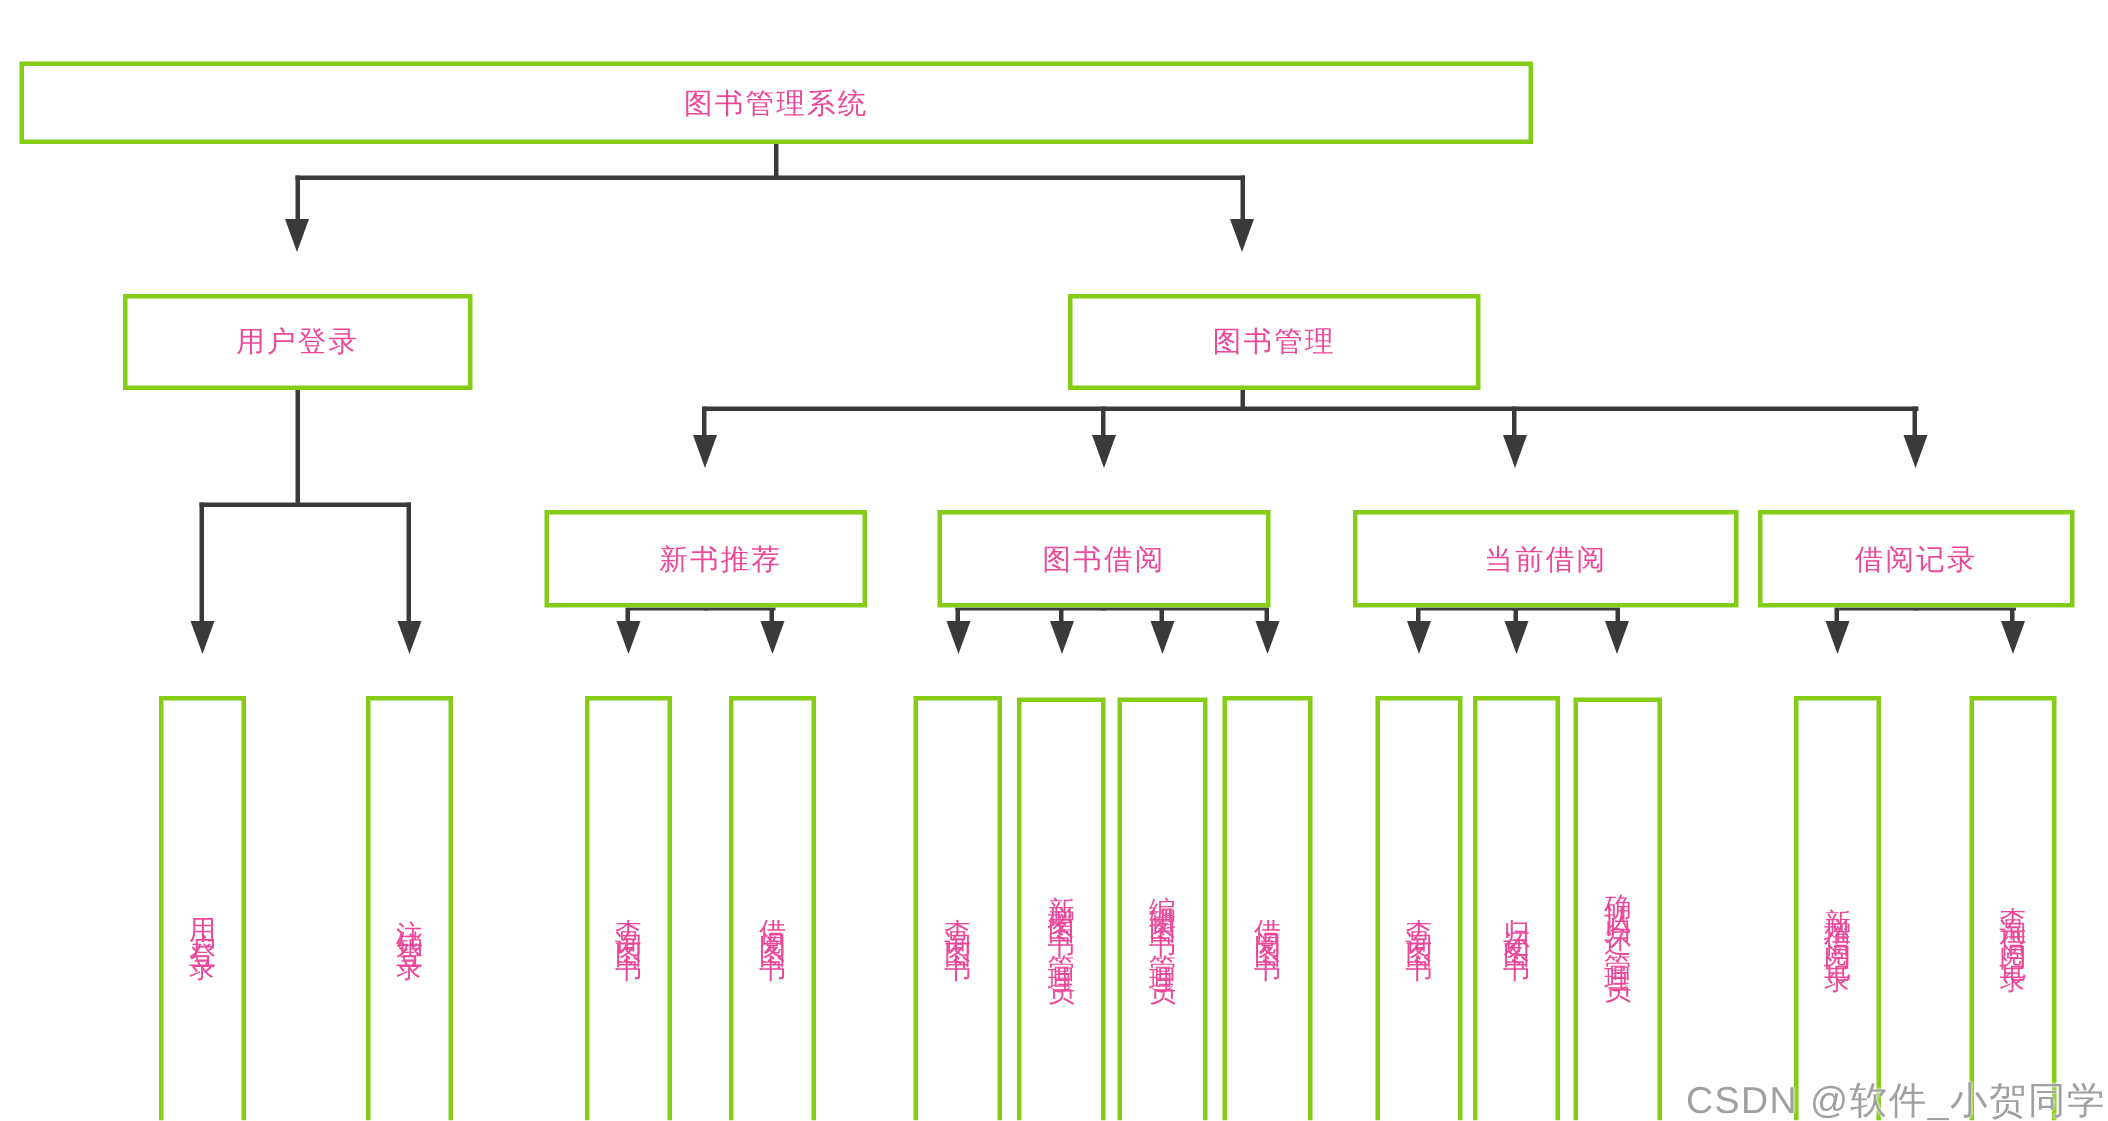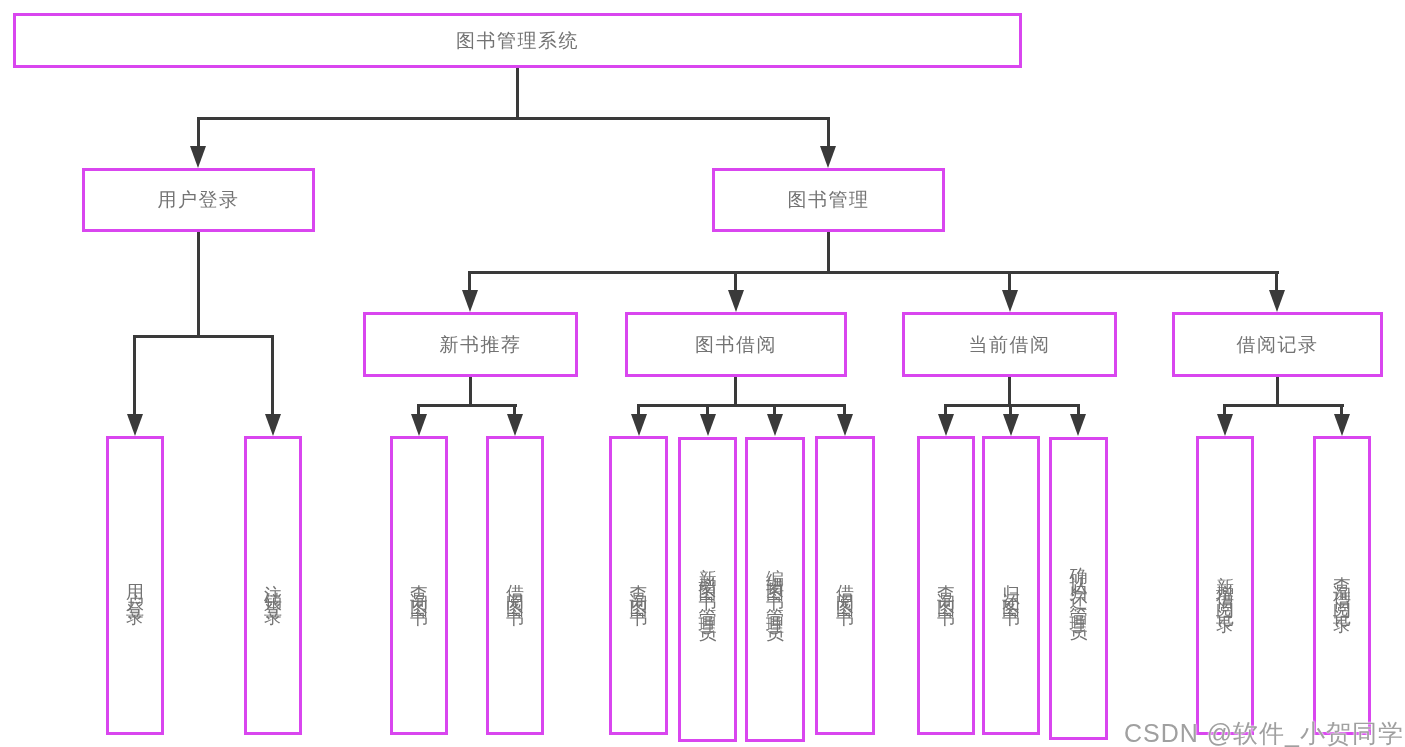--- a/index.html
+++ b/index.html
@@ -1,23 +1,23 @@
 <!DOCTYPE html>
 <html><head>
 <meta charset="utf-8">
 <style>
   html,body{margin:0;padding:0;background:#ffffff;}
   .canvas{
     position:relative;width:1405px;height:747px;background:#ffffff;
     font-family:"Liberation Sans","DejaVu Sans",sans-serif;overflow:hidden;
   }
   .box{
-    position:absolute;border:3px solid #d946ef;background:#ffffff;
+    position:absolute;border:3px solid #84cc16;background:#ffffff;
     display:flex;align-items:center;justify-content:center;
-    color:#737373;box-sizing:border-box;z-index:2;
+    color:#ec4899;box-sizing:border-box;z-index:2;margin-top:28px;
   }
   .hlabel{font-size:19px;letter-spacing:1.5px;white-space:nowrap;}
   .vlabel{
     writing-mode:vertical-rl;text-orientation:mixed;
     font-size:18px;letter-spacing:8px;line-height:1;white-space:nowrap;
   }
   .line{position:absolute;background:#3a3a3a;z-index:1;}
   .arrow{
     position:absolute;width:0;height:0;z-index:1;
     border-left:8px solid transparent;border-right:8px solid transparent;
@@ -34,31 +34,31 @@
 
 <div class="canvas">
 
   <div class="box" style="left:13px;top:13px;width:1009px;height:55px;">
     <span class="hlabel">图书管理系统</span>
   </div>
 
   <div class="box" style="left:82px;top:168px;width:233px;height:64px;">
     <span class="hlabel">用户登录</span>
   </div>
-  <div class="box" style="left:712px;top:168px;width:233px;height:64px;">
+  <div class="box" style="left:712px;top:168px;width:275px;height:64px;">
     <span class="hlabel">图书管理</span>
   </div>
 
   <div class="box" style="left:363px;top:312px;width:215px;height:65px;padding-left:20px;">
     <span class="hlabel">新书推荐</span>
   </div>
   <div class="box" style="left:625px;top:312px;width:222px;height:65px;">
     <span class="hlabel">图书借阅</span>
   </div>
-  <div class="box" style="left:902px;top:312px;width:215px;height:65px;">
+  <div class="box" style="left:902px;top:312px;width:257px;height:65px;">
     <span class="hlabel">当前借阅</span>
   </div>
   <div class="box" style="left:1172px;top:312px;width:211px;height:65px;">
     <span class="hlabel">借阅记录</span>
   </div>
 
   <div class="box" style="left:106px;top:436px;width:58px;height:299px;">
     <span class="vlabel">用户登录</span>
   </div>
   <div class="box" style="left:244px;top:436px;width:58px;height:299px;">

